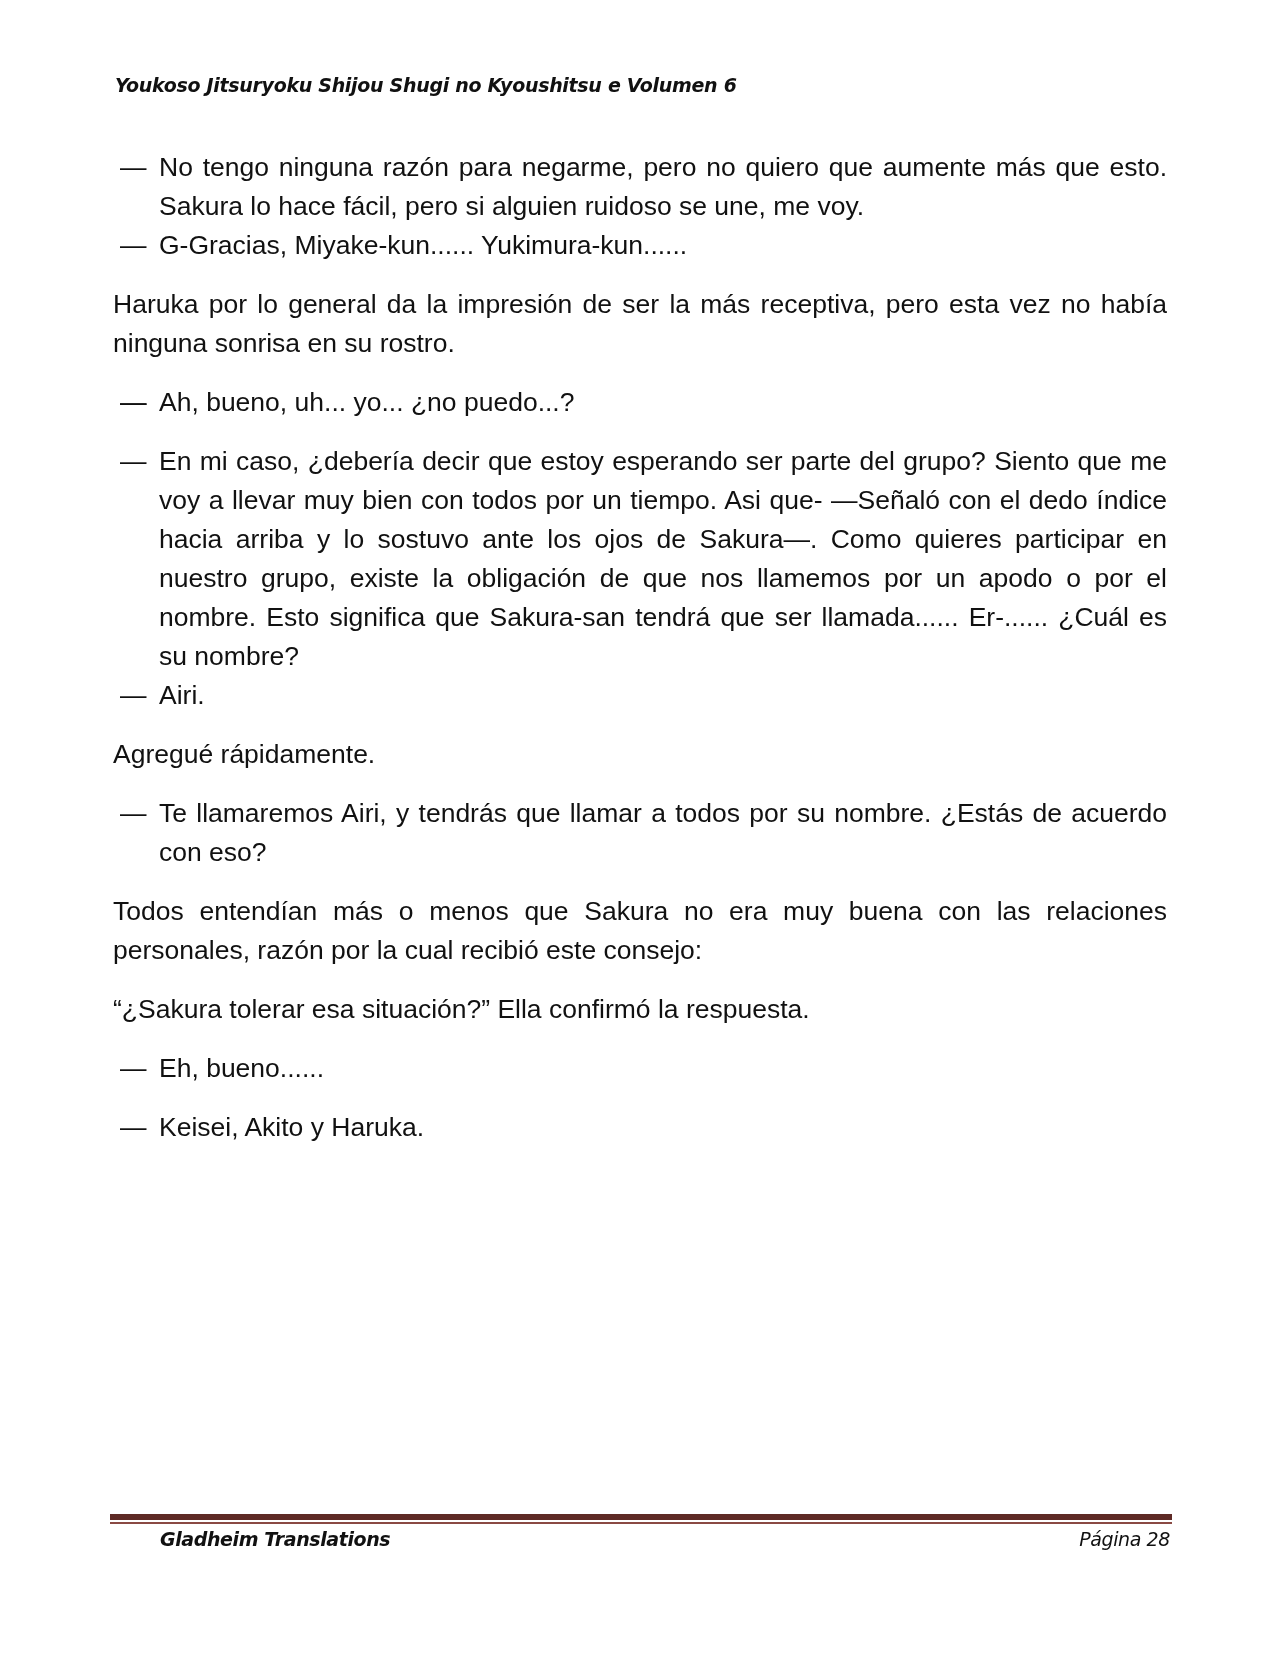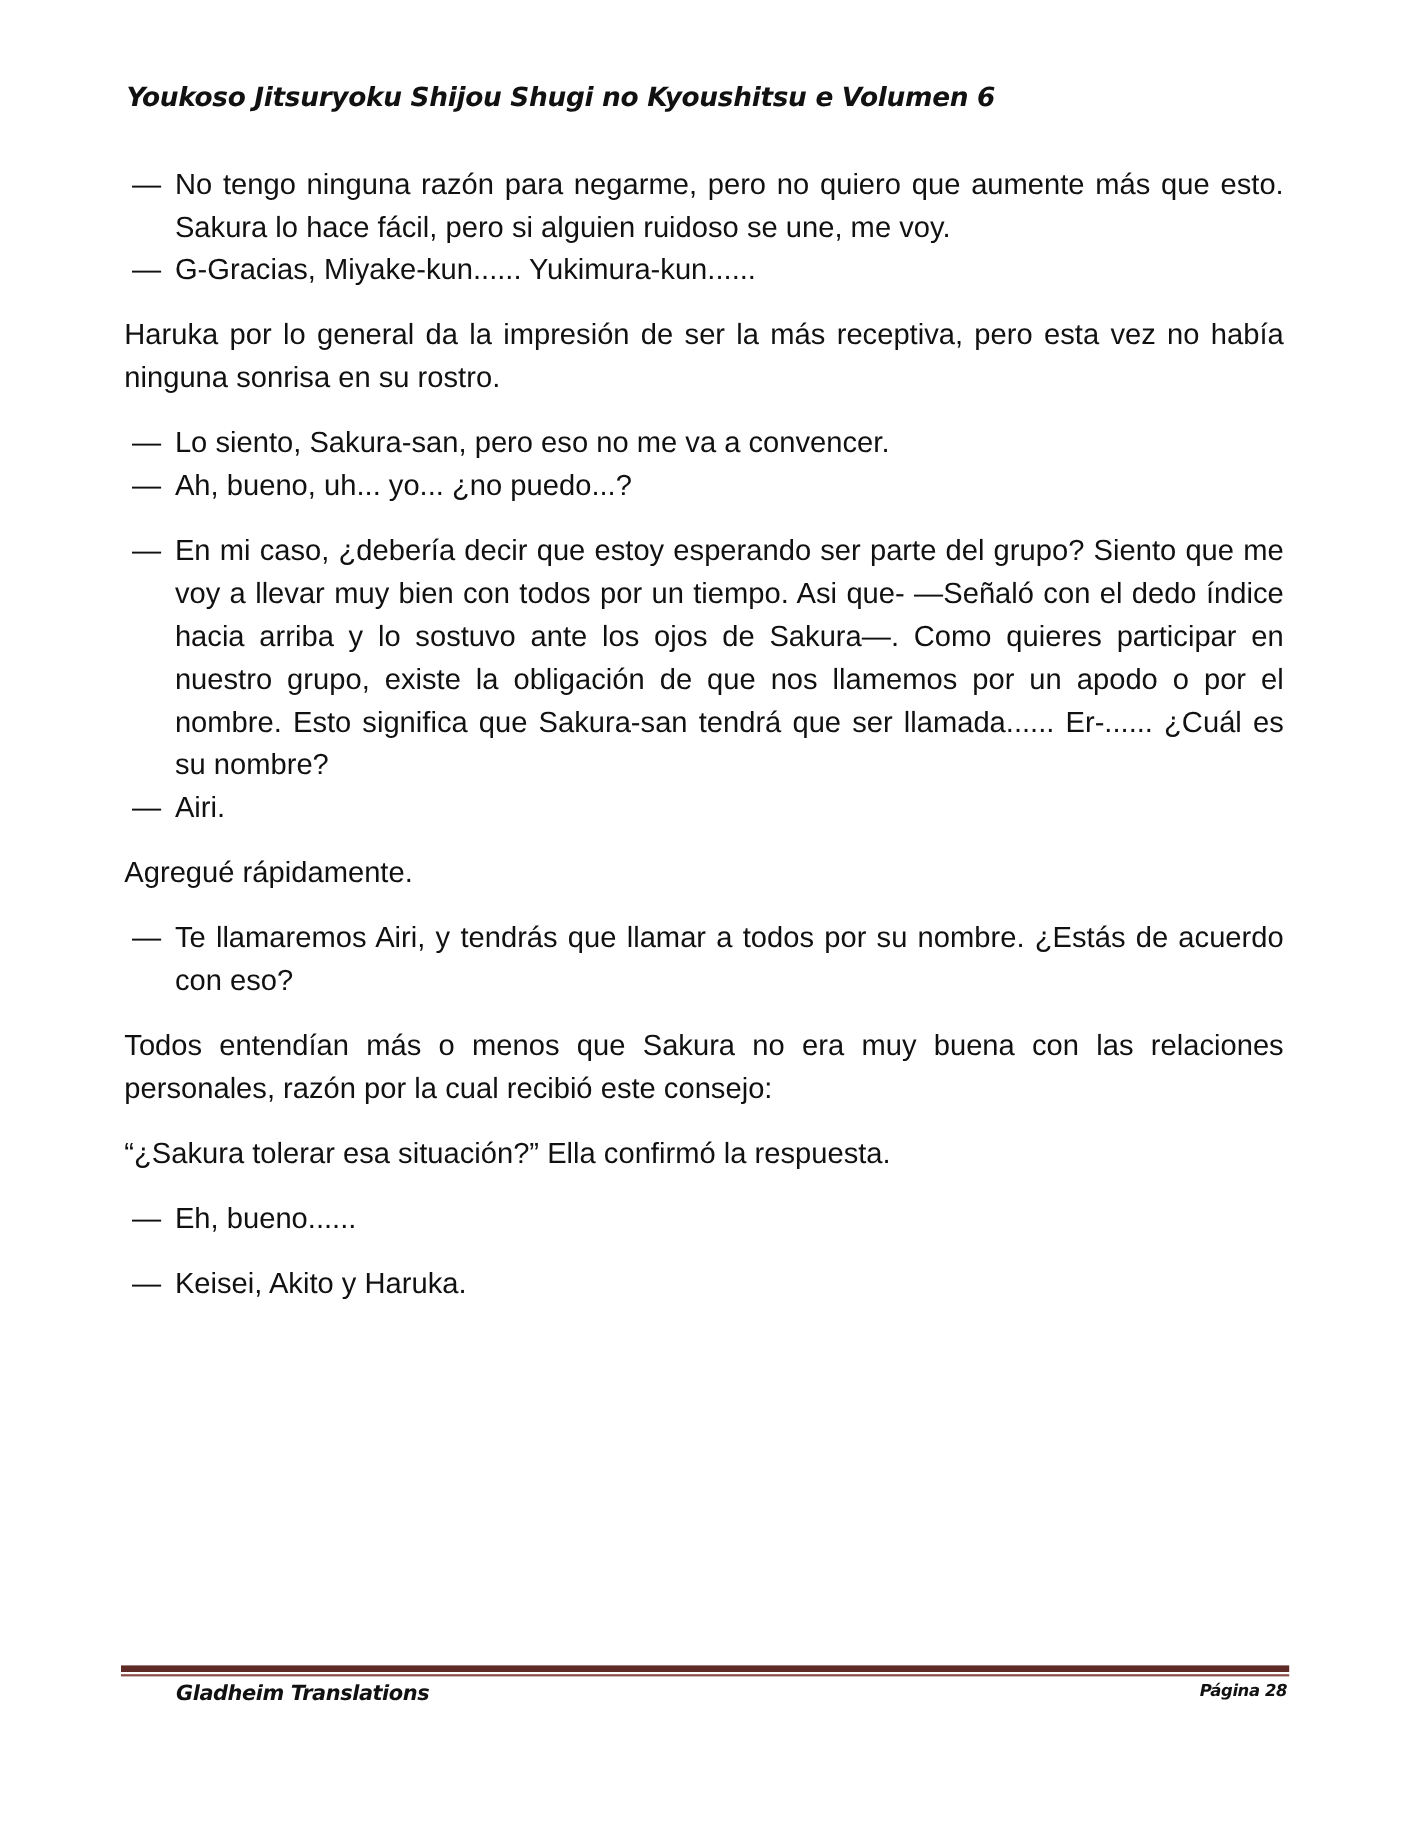--- a/index.html
+++ b/index.html
@@ -1,40 +1,40 @@
 <!DOCTYPE html>
 <html><head>
 <meta charset="utf-8">
 <style>
   html, body { margin:0; padding:0; background:#ffffff; }
   body { width:1280px; height:1656px; position:relative; overflow:hidden; font-family:"Liberation Sans", sans-serif; color:#111; }
-  .header { position:absolute; left:115px; top:74px; font-family:"DejaVu Sans", sans-serif; font-weight:bold; font-style:italic; font-size:24px; letter-spacing:-0.3px; color:#111;text-align:right; }
+  .header { position:absolute; left:115px; top:74px; font-family:"DejaVu Sans", sans-serif; font-weight:bold; font-style:italic; font-size:19px; letter-spacing:-0.3px; color:#111;text-align:right; }
   .content { position:absolute; left:113px; top:148px; width:1054px; font-size:26.5px; line-height:39px; }
   .p { margin:0 0 20px 0; text-align:justify; }
   .dialog { margin:0 0 20px 0; }
   .dline { position:relative; padding-left:46px; text-align:justify; }
   .dash { position:absolute; left:7px; top:0; }
   .footer-rule { position:absolute; left:110px; width:1062px; top:1514px; height:6px; background:#5e2a26; }
   .footer-rule2 { position:absolute; left:110px; width:1062px; top:1522px; height:2px; background:#8a4a44; }
   .footer-left { position:absolute; left:113px; top:1528px; font-family:"DejaVu Sans", sans-serif; font-weight:bold; font-style:italic; font-size:19px; letter-spacing:-0.4px;margin-left:47px; }
-  .footer-right { position:absolute; right:110px; top:1528px; font-family:"DejaVu Sans", sans-serif; font-weight:bold; font-style:italic; font-size:15px; letter-spacing:-0.4px; }
+  .footer-right { position:absolute; right:110px; top:1528px; font-family:"DejaVu Sans", sans-serif; font-weight:normal; font-style:italic; font-size:19px; letter-spacing:-0.4px; }
 </style>
 </head>
 <body>
 
 <div class="header">Youkoso Jitsuryoku Shijou Shugi no Kyoushitsu e Volumen 6</div>
 
 <div class="content">
   <div class="dialog">
     <div class="dline"><span class="dash">—</span><span>No tengo ninguna razón para negarme, pero no quiero que aumente más que esto. Sakura lo hace fácil, pero si alguien ruidoso se une, me voy.</span></div>
     <div class="dline"><span class="dash">—</span><span>G-Gracias, Miyake-kun...... Yukimura-kun......</span></div>
   </div>
   <p class="p">Haruka por lo general da la impresión de ser la más receptiva, pero esta vez no había ninguna sonrisa en su rostro.</p>
   <div class="dialog">
-    <div class="dline"><span class="dash">—</span><span>Lo siento, Sakura-san, pero eso no me va a convencer.</span></div>
+    <div class="dline"><span class="dash">—</span></div>
     <div class="dline"><span class="dash">—</span><span>Ah, bueno, uh... yo... ¿no puedo...?</span></div>
   </div>
   <div class="dialog">
     <div class="dline"><span class="dash">—</span><span>En mi caso, ¿debería decir que estoy esperando ser parte del grupo? Siento que me voy a llevar muy bien con todos por un tiempo. Asi que- —Señaló con el dedo índice hacia arriba y lo sostuvo ante los ojos de Sakura—. Como quieres participar en nuestro grupo, existe la obligación de que nos llamemos por un apodo o por el nombre. Esto significa que Sakura-san tendrá que ser llamada...... Er-...... ¿Cuál es su nombre?</span></div>
     <div class="dline"><span class="dash">—</span><span>Airi.</span></div>
   </div>
   <p class="p">Agregué rápidamente.</p>
   <div class="dialog">
     <div class="dline"><span class="dash">—</span><span>Te llamaremos Airi, y tendrás que llamar a todos por su nombre. ¿Estás de acuerdo con eso?</span></div>
   </div>

